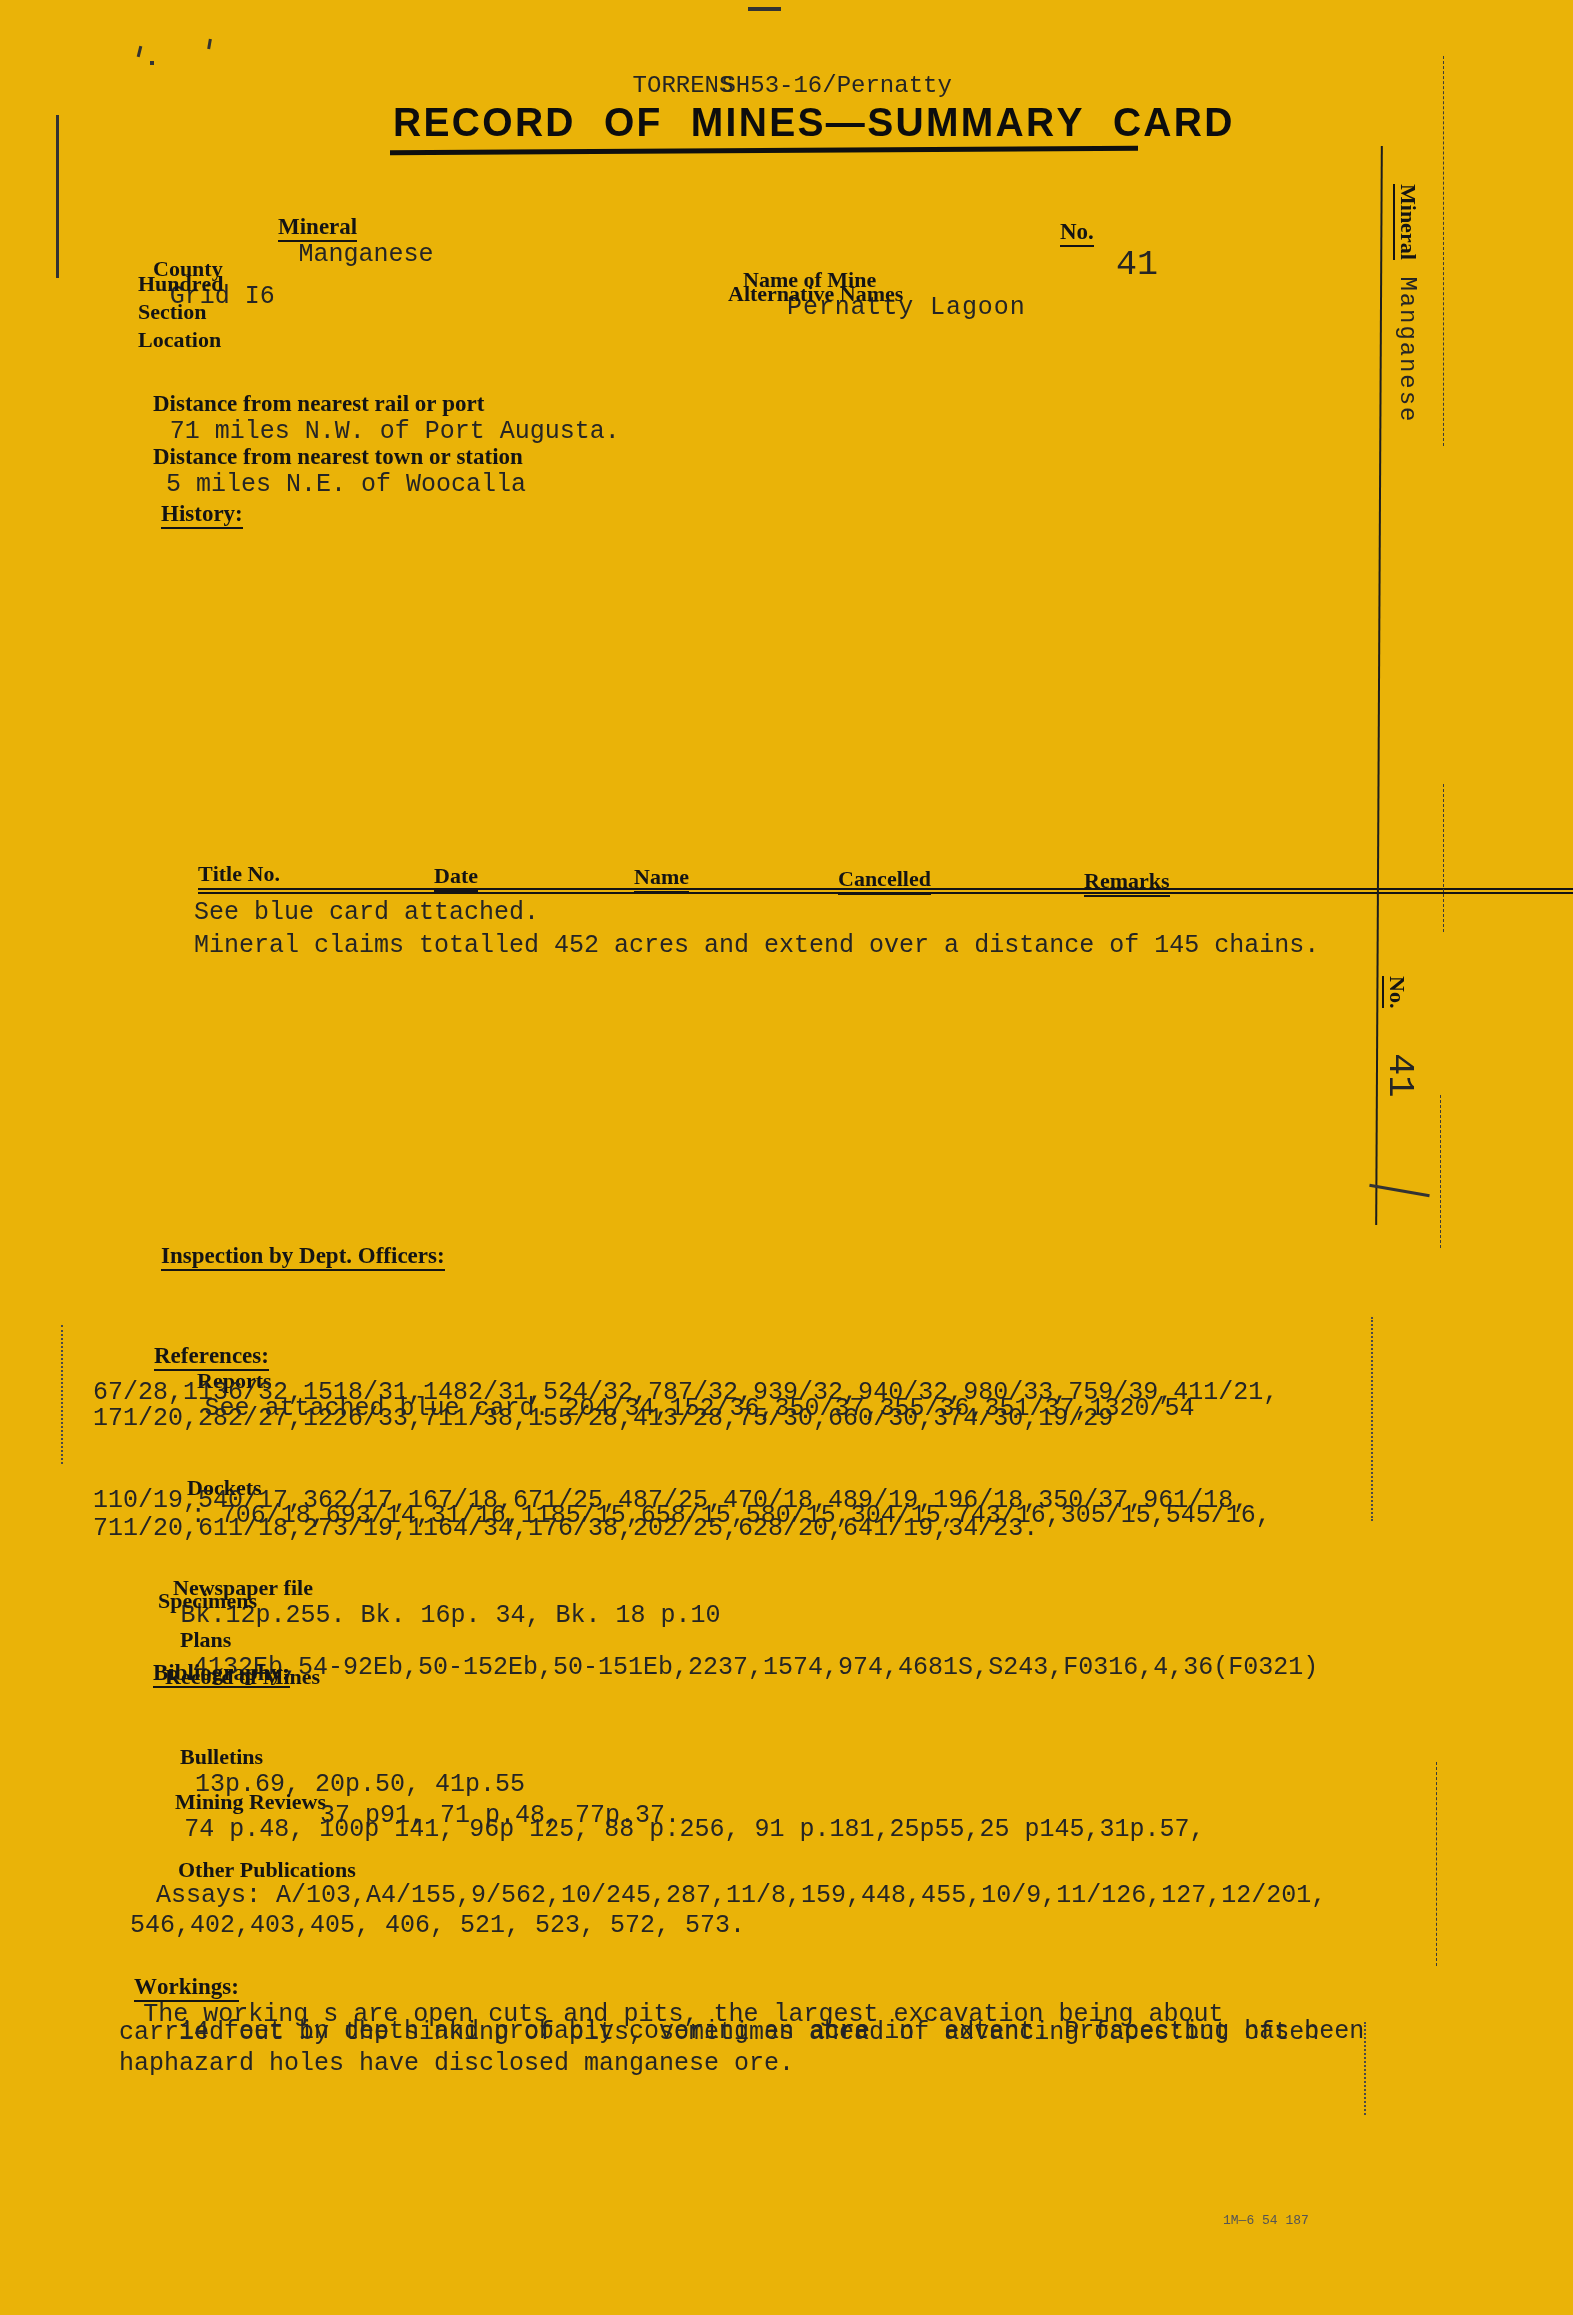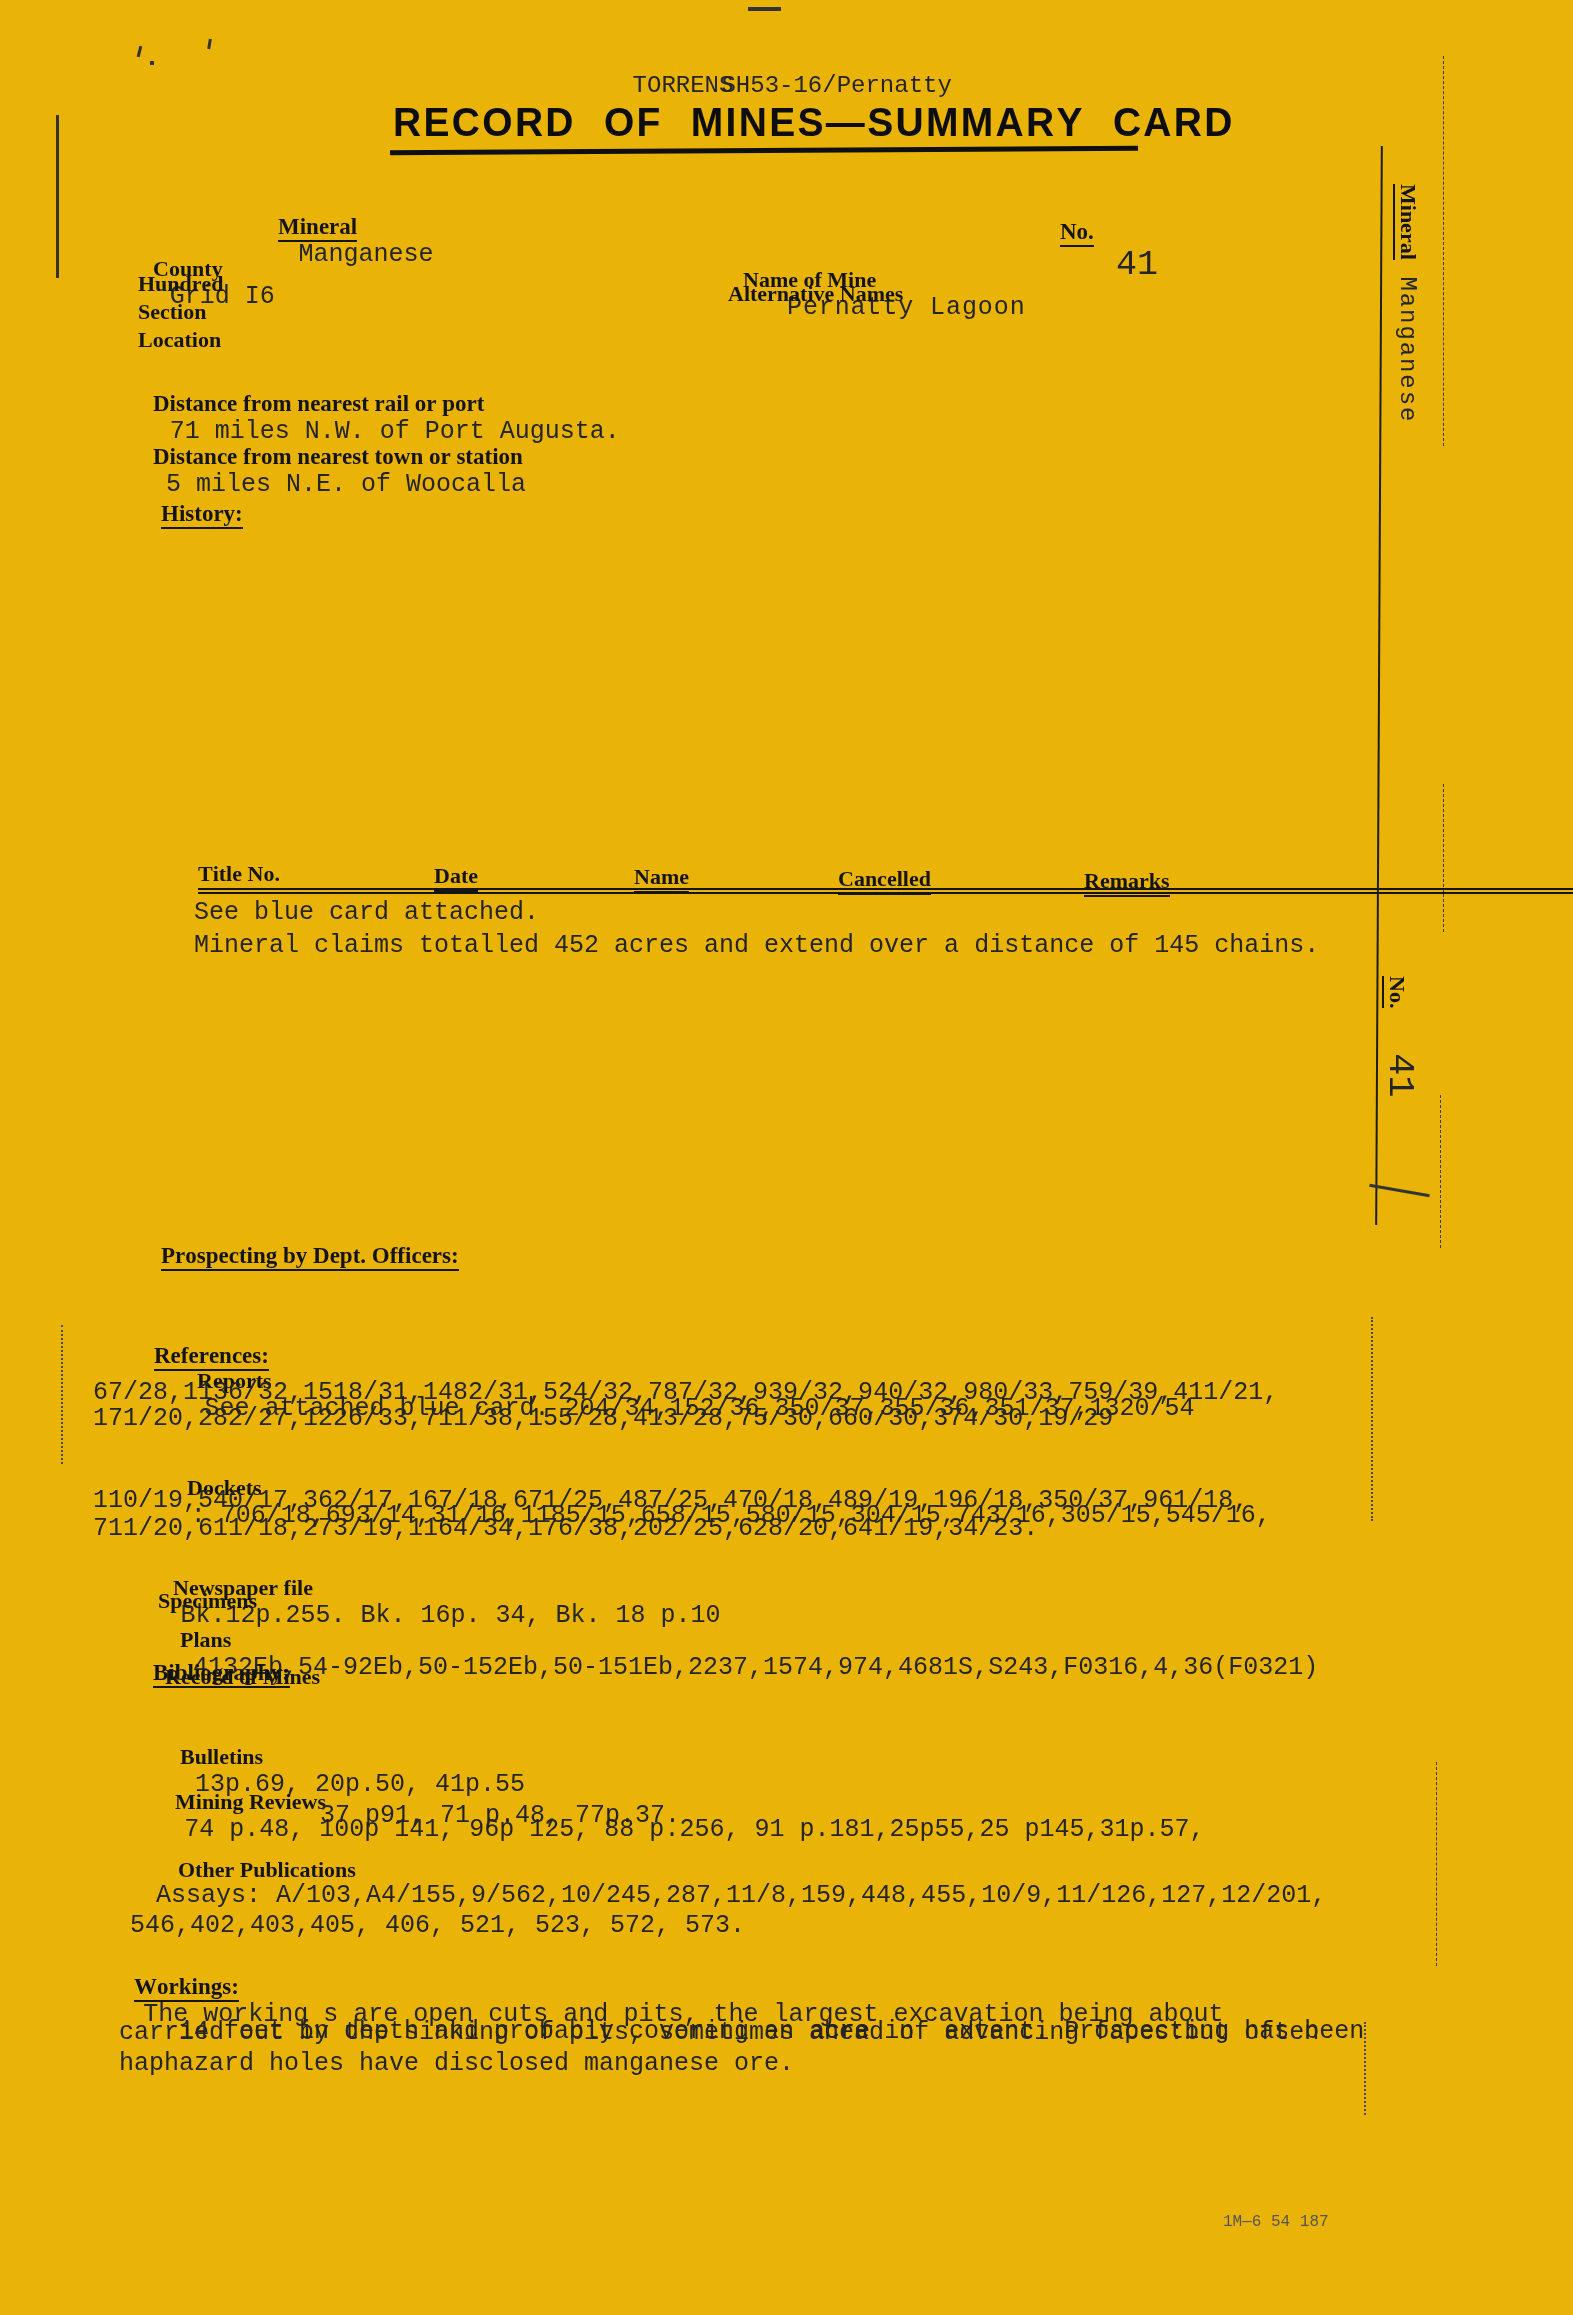--- a/index.html
+++ b/index.html
@@ -17,21 +17,21 @@
   .u2::after{content:"";position:absolute;left:0;right:0;bottom:-6.5px;height:2.3px;background:#141414;}
   .title{font-family:"Liberation Sans",sans-serif;font-weight:700;font-size:39px;
          letter-spacing:2.3px;word-spacing:15px;color:#0d0d0d;transform:scaleY(1.04);}
   .rule{position:absolute;background:#0f0f0f;}
   .vline{position:absolute;width:1.9px;background:#1d1d1d;}
   .vdash{position:absolute;width:0;border-left:1.9px dashed #3a3a3a;}
   .vdot{position:absolute;width:0;border-left:2.8px dotted #4a4a4a;}
   .vrot{transform:rotate(90deg);transform-origin:left top;white-space:nowrap;}
   .bold-strike{font-weight:normal;text-shadow:0.9px 0 #252525;}
   .speck{position:absolute;background:#333;}
-  .ftr{font-family:"Liberation Mono",monospace;font-size:16px;color:#555;}
+  .ftr{font-family:"Liberation Mono",monospace;font-size:13px;color:#555;}
 </style>
 </head>
 <body>
 
 <div class="page">
 
   <div class="speck" style="left:748px;top:6.5px;width:33px;height:4.6px;"></div>
   <div class="speck" style="left:138px;top:46px;width:2.8px;height:11px;transform:rotate(14deg);"></div>
   <div class="speck" style="left:150px;top:61px;width:3.7px;height:3.7px;"></div>
   <div class="speck" style="left:208px;top:39px;width:2.8px;height:10.2px;transform:rotate(10deg);"></div>
@@ -82,21 +82,21 @@
   <div class="abs lbl u2" style="left:198px;top:861px;">Title No.</div>
   <div class="abs lbl ub" style="left:434px;top:863px;">Date</div>
   <div class="abs lbl ub" style="left:634px;top:864px;">Name</div>
   <div class="abs lbl ub" style="left:838px;top:866px;">Cancelled</div>
   <div class="abs lbl ub" style="left:1084px;top:868px;">Remarks</div>
 
   <div class="abs tw" style="left:194px;top:898px;">See blue card attached.</div>
   <div class="abs tw" style="left:194px;top:931px;">Mineral claims totalled 452 acres and extend over a distance of 145 chains.</div>
 
   <div class="abs lbl lbl-lg" style="left:138px;top:1217px;">
-    <span class="ub">Prospecting by Dept. Officers:</span>
+    <span class="ub">Inspection by Dept. Officers:</span>
   </div>
 
   <div class="abs lbl lbl-lg" style="left:131px;top:1317px;">
     <span class="ub" style="border-bottom-width:2.8px;">References:</span>
   </div>
   <div class="abs" style="left:182px;top:1351px;">
     <span class="lbl">Reports</span>
     <span class="tw" style="margin-left:7.4px;">See attached blue card. 204/34,152/36,350/37,355/36,351/37,1320/54</span>
   </div>
   <div class="abs tw" style="left:93px;top:1378px;">67/28,1136/32,1518/31,1482/31,524/32,787/32,939/32,940/32,980/33,759/39,411/21,</div>

